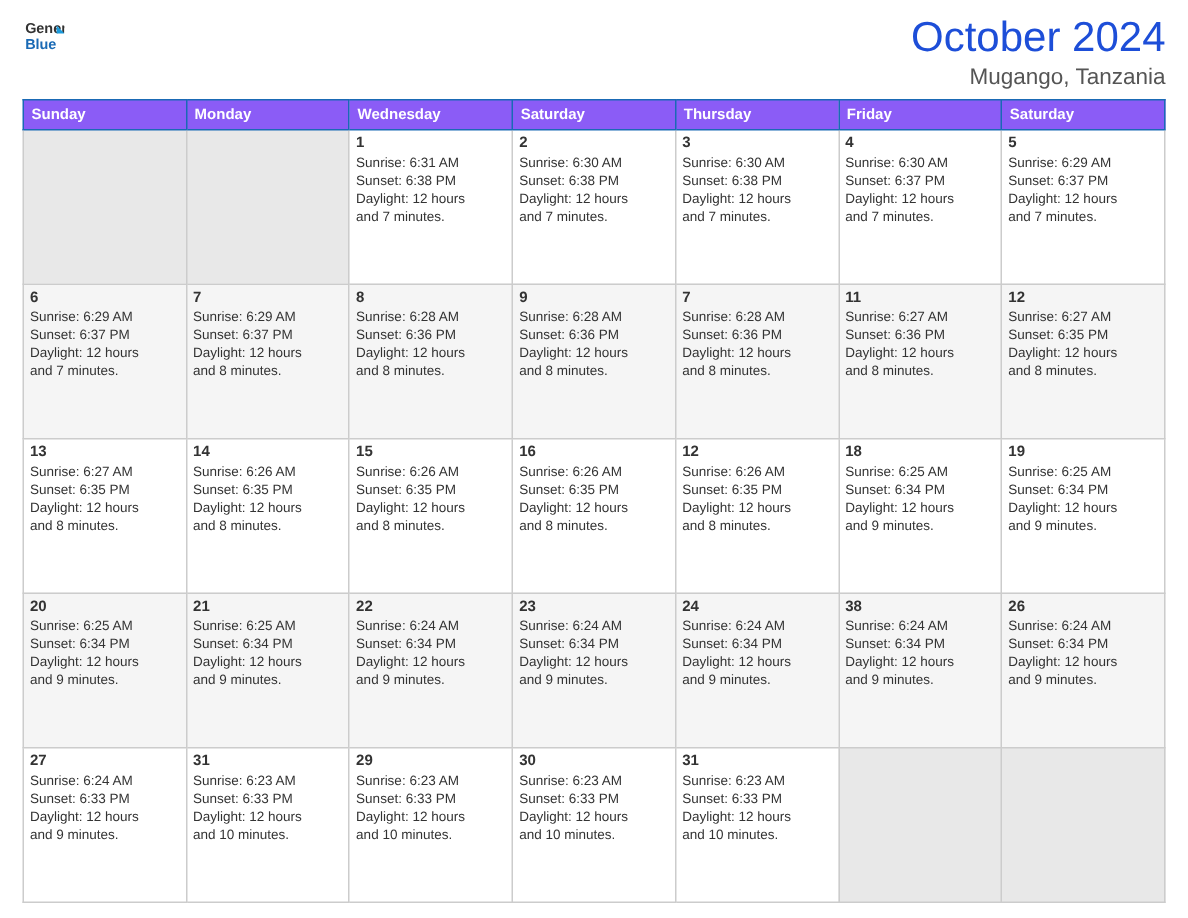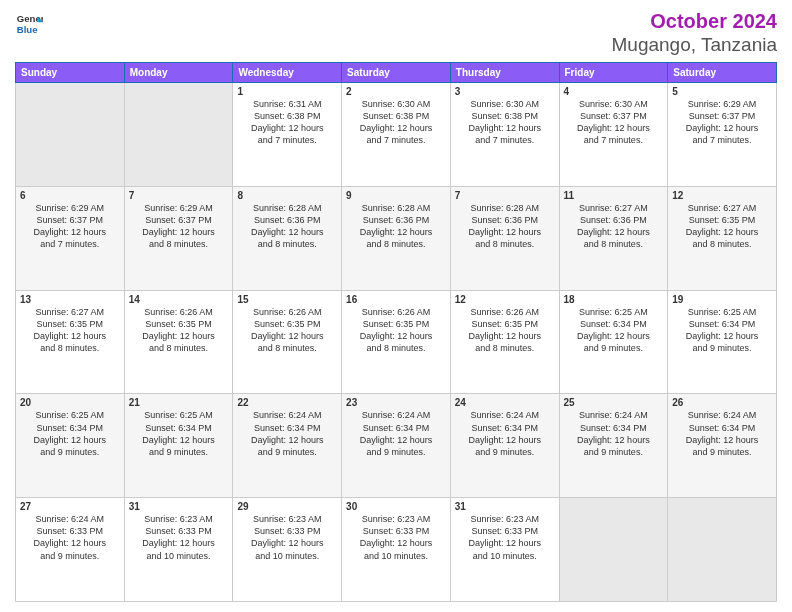--- a/index.html
+++ b/index.html
@@ -29,27 +29,27 @@
       gap: 4px;
     }
     .logo-icon {
       width: 28px;
       height: 28px;
     }
     .title-block {
       text-align: right;
     }
     .month-title {
-      font-size: 20px;
-      font-weight: bold;
-      color: #a21caf;
+      font-size: 28px;
+      font-weight: normal;
+      color: #1d4ed8;
       line-height: 1.1;
     }
     .location {
-      font-size: 19px;
+      font-size: 15px;
       color: #555;
       margin-top: 2px;
     }
     .calendar {
       width: 100%;
       border-collapse: collapse;
       flex: 1;
       font-size: 9.5px;
     }
     .calendar th {
@@ -78,21 +78,20 @@
       font-size: 10px;
       font-weight: bold;
       color: #333;
       display: block;
       margin-bottom: 1px;
     }
     .day-info {
       color: #333;
       line-height: 1.35;
       font-size: 9px;
-      text-align: center;
     }
     .empty-cell {
       background-color: #e8e8e8 !important;
     }
   </style>
 </head>
 <body>
 <div class="page">
 
 <div class="header">
@@ -221,21 +220,21 @@
           </td>
           <td>
             <span class="day-num">23</span>
             <div class="day-info">Sunrise: 6:24 AM<br>Sunset: 6:34 PM<br>Daylight: 12 hours<br>and 9 minutes.</div>
           </td>
           <td>
             <span class="day-num">24</span>
             <div class="day-info">Sunrise: 6:24 AM<br>Sunset: 6:34 PM<br>Daylight: 12 hours<br>and 9 minutes.</div>
           </td>
           <td>
-            <span class="day-num">25</span>
+            <span class="day-num">38</span>
             <div class="day-info">Sunrise: 6:24 AM<br>Sunset: 6:34 PM<br>Daylight: 12 hours<br>and 9 minutes.</div>
           </td>
           <td>
             <span class="day-num">26</span>
             <div class="day-info">Sunrise: 6:24 AM<br>Sunset: 6:34 PM<br>Daylight: 12 hours<br>and 9 minutes.</div>
           </td>
         </tr>
         <tr>
           <td>
             <span class="day-num">27</span>

